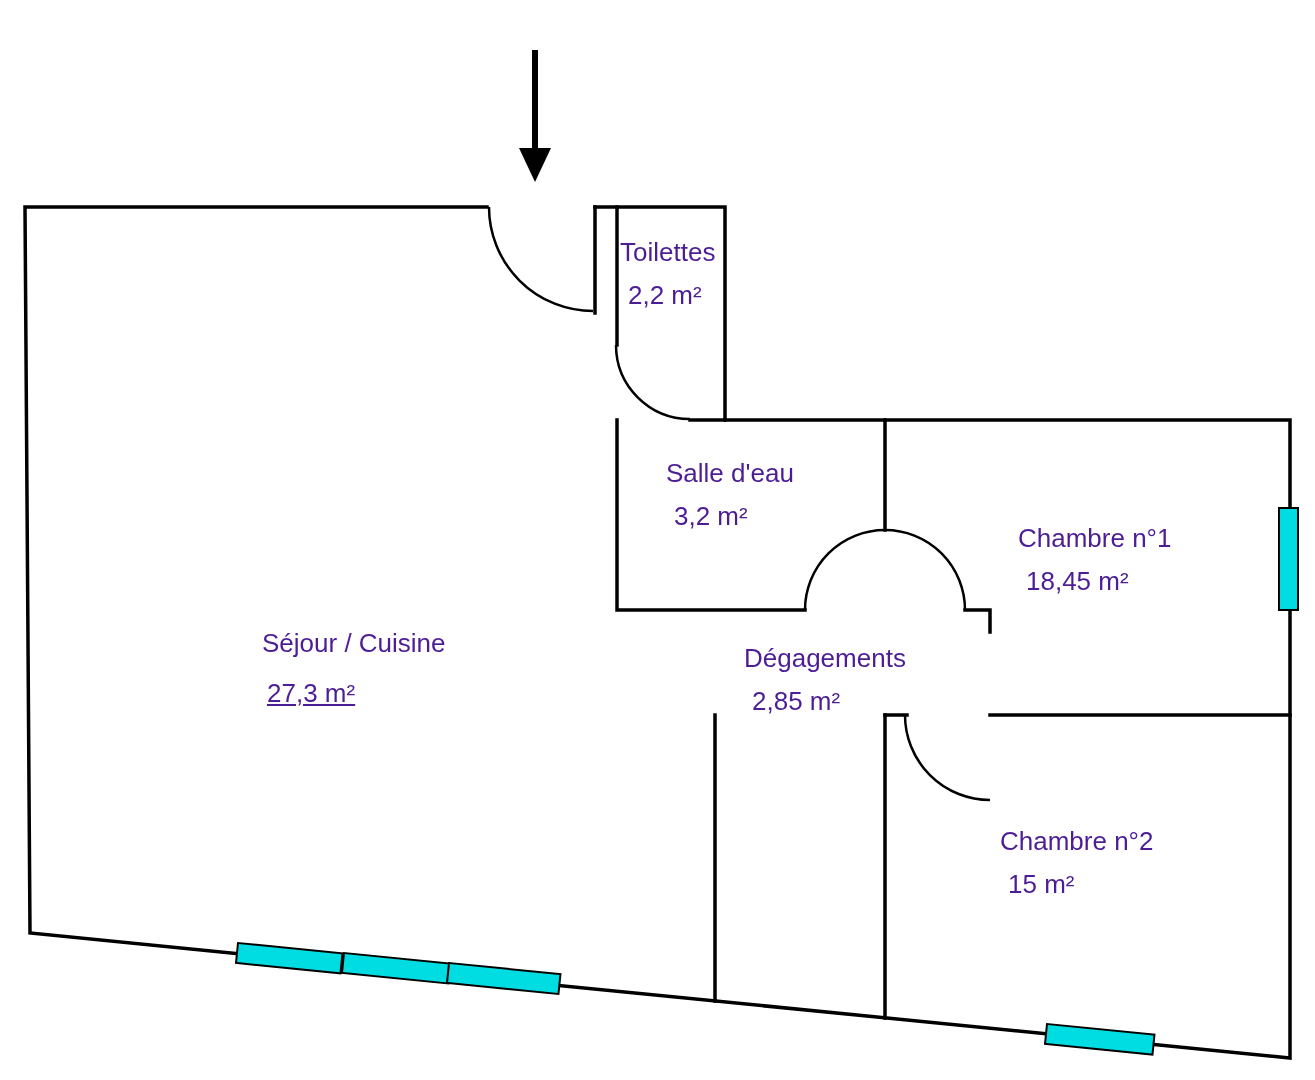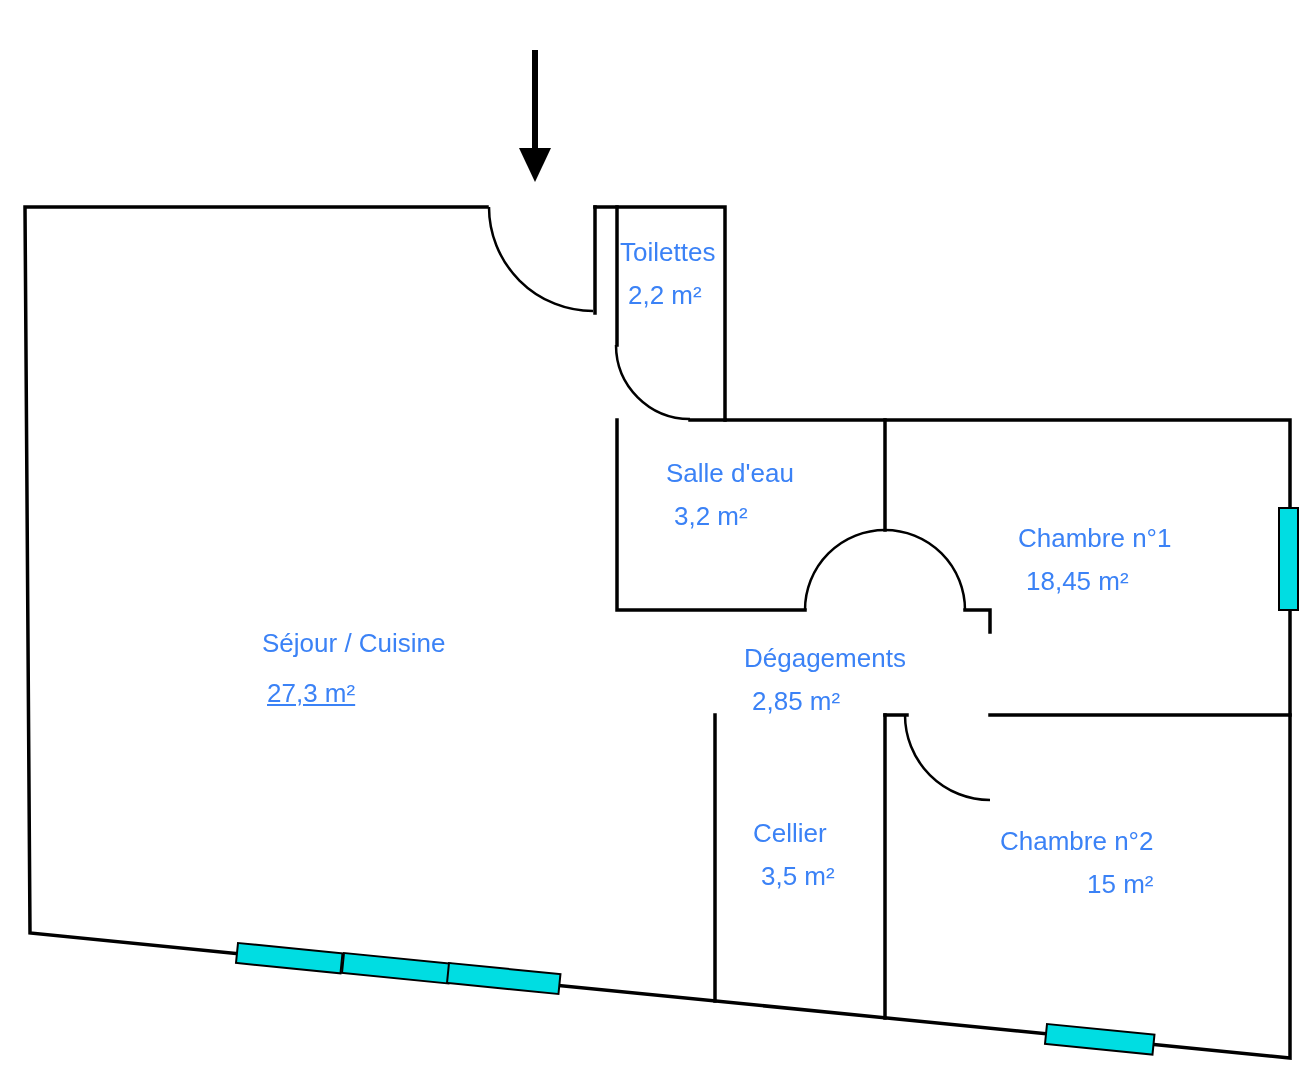--- a/index.html
+++ b/index.html
@@ -15,21 +15,21 @@
     background: #ffffff;
     overflow: hidden;
   }
   .plan svg {
     position: absolute;
     left: 0;
     top: 0;
   }
   .room-label {
     position: absolute;
-    color: #3b82f6;
+    color: #4c1d95;
     font-size: 26px;
     line-height: 30px;
     white-space: nowrap;
   }
   .room-label .area {
     margin-top: 13px;
     padding-left: 8px;
   }
   .room-label.sejour .area {
     margin-top: 20px;
@@ -105,23 +105,19 @@
   <div class="room-label sejour" style="left:262px; top:628px;">
     <div class="name">Séjour / Cuisine</div>
     <div class="area">27,3 m²</div>
   </div>
 
   <div class="room-label" style="left:718px; top:643px;margin-left:26px;">
     <div class="name">Dégagements</div>
     <div class="area">2,85 m²</div>
   </div>
 
-  <div class="room-label" style="left:753px; top:818px;">
-    <div class="name">Cellier</div>
-    <div class="area">3,5 m²</div>
-  </div>
 
-  <div class="room-label" style="left:1000px; top:826px;text-align:right;">
+  <div class="room-label" style="left:1000px; top:826px;">
     <div class="name">Chambre n°2</div>
     <div class="area">15 m²</div>
   </div>
 
 </div>
 
 </body></html>

